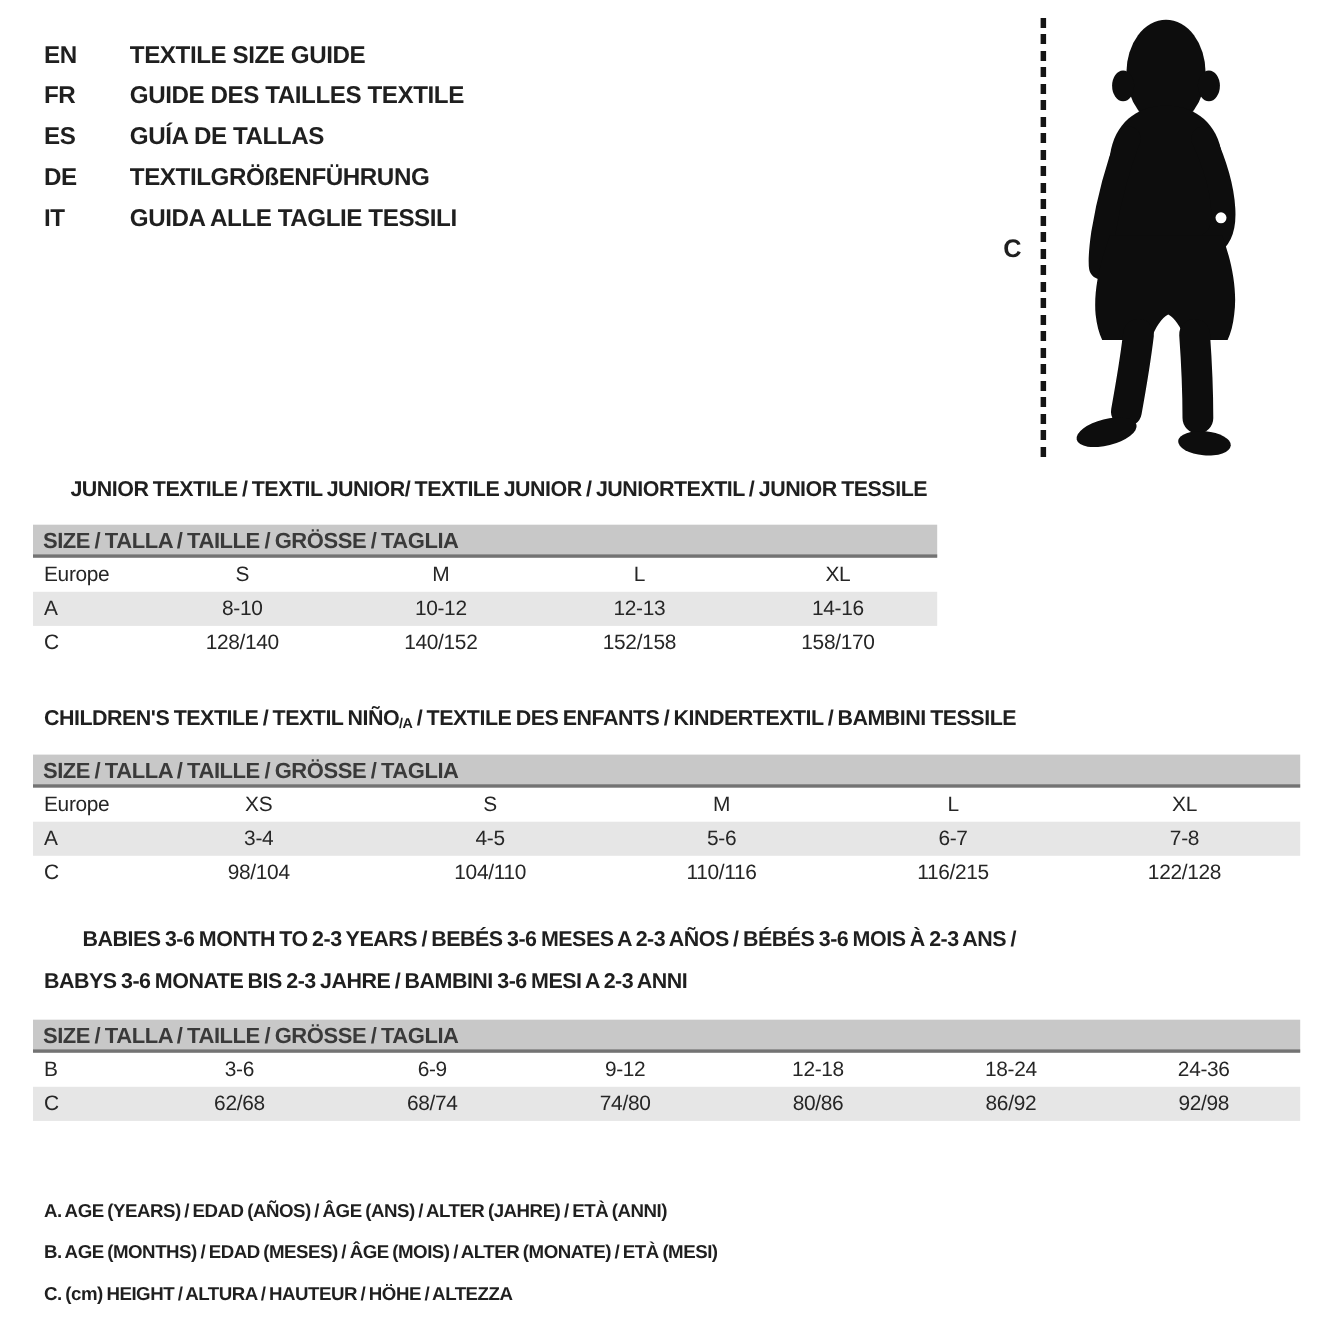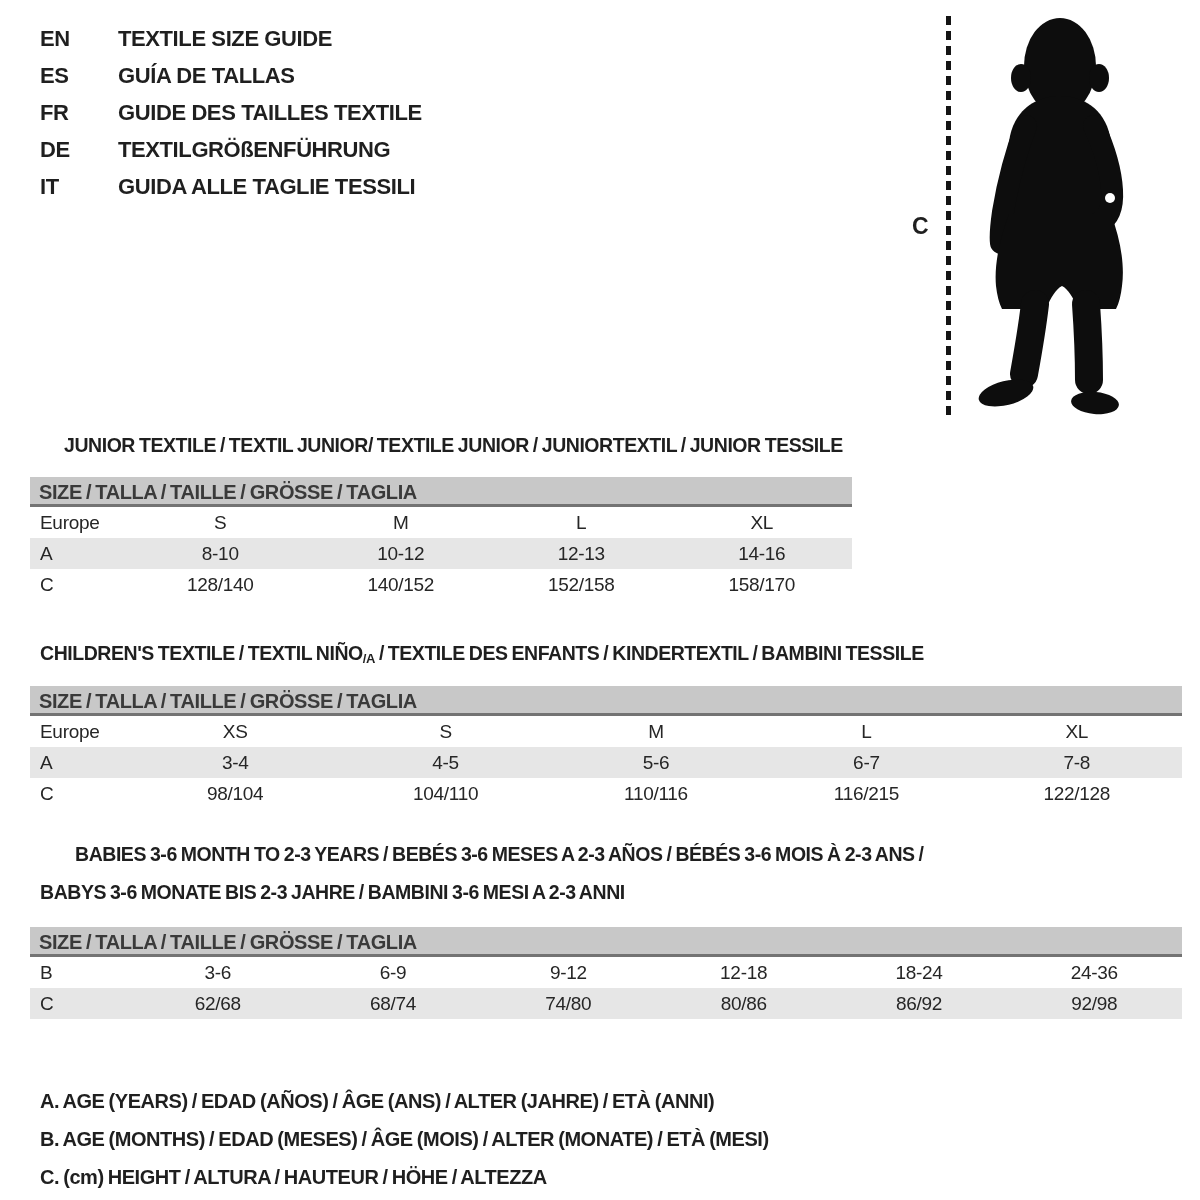--- a/index.html
+++ b/index.html
@@ -5,21 +5,21 @@
   html,body{margin:0;padding:0;}
   body{
     width:1200px;height:1200px;position:relative;background:#ffffff;
     font-family:"Liberation Sans","DejaVu Sans",sans-serif;
     color:#1f1f1f;overflow:hidden;
   }
   .abs{position:absolute;}
 
   
   .lang-list{left:40px;top:26px;}
-  .lang-row{display:flex;height:37px;align-items:flex-start;}
+  .lang-row{display:flex;height:37px;align-items:flex-end;}
   .lang-code{width:78px;font-weight:700;font-size:22px;letter-spacing:-0.4px;}
   .lang-label{font-weight:700;font-size:22px;letter-spacing:-0.4px;white-space:nowrap;}
 
   
   .dash-line{
     left:946px;top:16px;width:5px;height:400px;
     background:repeating-linear-gradient(to bottom,#141414 0 9px,transparent 9px 15px);
   }
   .c-label{left:912px;top:213px;font-size:23px;font-weight:700;}
   .silhouette{left:972px;top:14px;}
@@ -37,37 +37,37 @@
   }
   .trow{display:grid;height:31px;align-items:center;font-size:19px;letter-spacing:-0.3px;color:#262626;}
   .cols4{grid-template-columns:100px repeat(4,1fr);}
   .cols5{grid-template-columns:100px repeat(5,1fr);}
   .cols6{grid-template-columns:100px repeat(6,1fr);}
   .tcell{text-align:center;white-space:nowrap;}
   .tcell.first{text-align:left;padding-left:10px;}
   .alt{background:#e6e6e6;}
 
   
-  .footnote{height:38px;line-height:38px;font-weight:700;font-size:20px;letter-spacing:-0.45px;word-spacing:-1px;white-space:nowrap;}
+  .footnote{height:38px;line-height:38px;font-weight:700;font-size:17px;letter-spacing:-0.45px;word-spacing:-1px;white-space:nowrap;}
 </style>
 </head>
 <body>
 
 <div class="abs lang-list">
   <div class="lang-row">
     <span class="lang-code">EN</span>
     <span class="lang-label">TEXTILE SIZE GUIDE</span>
   </div>
   <div class="lang-row">
+    <span class="lang-code">FR</span>
+    <span class="lang-label">GUIDE DES TAILLES TEXTILE</span>
+  </div>
+  <div class="lang-row">
     <span class="lang-code">ES</span>
     <span class="lang-label">GUÍA DE TALLAS</span>
-  </div>
-  <div class="lang-row">
-    <span class="lang-code">FR</span>
-    <span class="lang-label">GUIDE DES TAILLES TEXTILE</span>
   </div>
   <div class="lang-row">
     <span class="lang-code">DE</span>
     <span class="lang-label">TEXTILGRÖßENFÜHRUNG</span>
   </div>
   <div class="lang-row">
     <span class="lang-code">IT</span>
     <span class="lang-label">GUIDA ALLE TAGLIE TESSILI</span>
   </div>
 </div>

